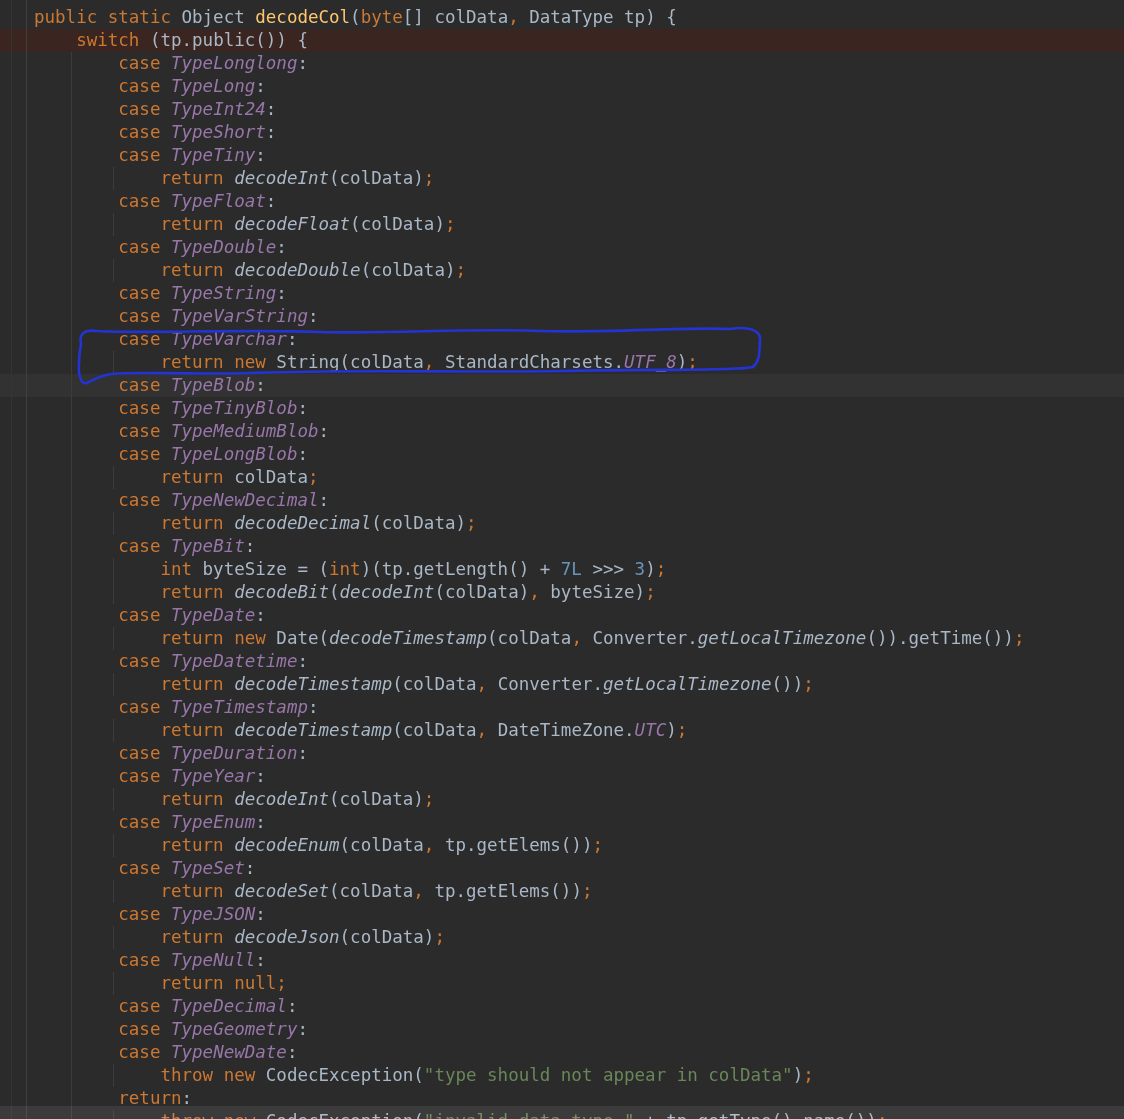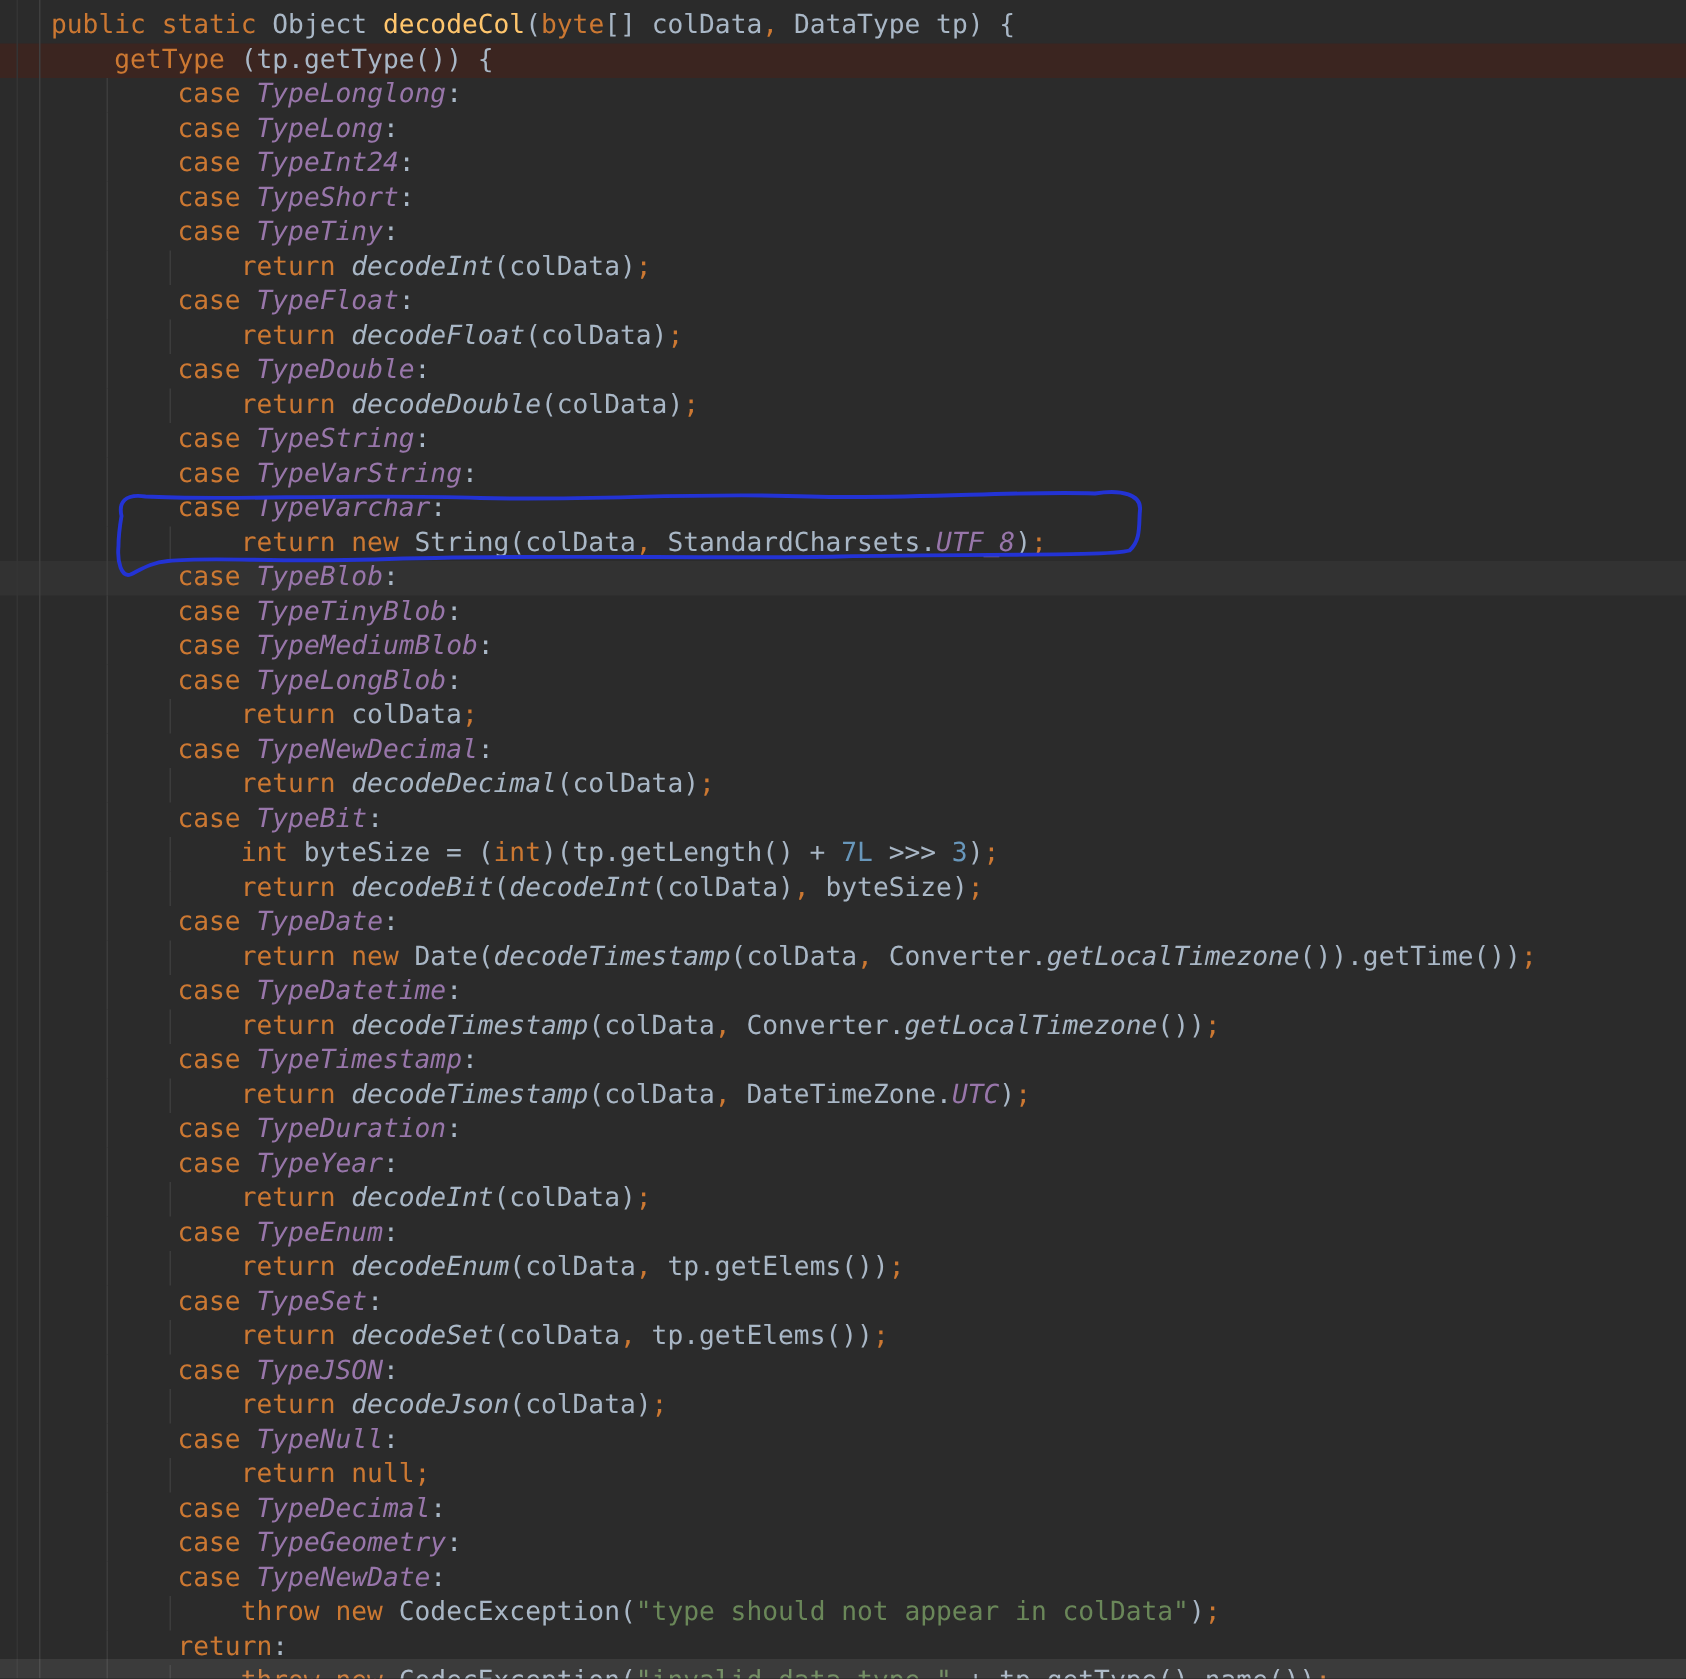--- a/index.html
+++ b/index.html
@@ -25,21 +25,21 @@
 </head>
 <body style="background: rgb(43, 43, 43);">
 
 <div class="editor">
   <div class="band" style="top: 29px; background: rgb(59, 37, 32);"></div>
   <div class="band" style="top: 374px; background: rgb(50, 50, 50);"></div>
   <div class="vline" style="left: 11px; background: rgb(52, 52, 52);"></div>
   <div class="vline" style="left: 26px; background: rgb(63, 63, 63);"></div>
   <div>
       <div class="line" style="top: 6px;"><span class="tok tok-k" style="color: rgb(204, 120, 50);">public static </span><span class="tok tok-d" style="color: rgb(169, 183, 198);">Object </span><span class="tok tok-y" style="color: rgb(255, 198, 109);">decodeCol</span><span class="tok tok-d" style="color: rgb(169, 183, 198);">(</span><span class="tok tok-k" style="color: rgb(204, 120, 50);">byte</span><span class="tok tok-d" style="color: rgb(169, 183, 198);">[] colData</span><span class="tok tok-p" style="color: rgb(204, 120, 50);">,</span><span class="tok tok-d" style="color: rgb(169, 183, 198);"> DataType tp) {</span></div>
-      <div class="line" style="top: 29px;"><span class="tok tok-d" style="color: rgb(169, 183, 198);">    </span><span class="tok tok-k" style="color: rgb(204, 120, 50);">getType</span><span class="tok tok-d" style="color: rgb(169, 183, 198);"> (tp.getType()) {</span></div>
+      <div class="line" style="top: 29px;"><span class="tok tok-d" style="color: rgb(169, 183, 198);">    </span><span class="tok tok-k" style="color: rgb(204, 120, 50);">switch</span><span class="tok tok-d" style="color: rgb(169, 183, 198);"> (tp.public()) {</span></div>
       <div class="line" style="top: 52px;"><span class="guide" style="left: 71.16px; background: rgb(60, 60, 60);"></span><span class="tok tok-d" style="color: rgb(169, 183, 198);">        </span><span class="tok tok-k" style="color: rgb(204, 120, 50);">case</span><span class="tok tok-d" style="color: rgb(169, 183, 198);"> </span><span class="tok tok-e" style="color: rgb(152, 118, 170);">TypeLonglong</span><span class="tok tok-d" style="color: rgb(169, 183, 198);">:</span></div>
       <div class="line" style="top: 75px;"><span class="guide" style="left: 71.16px; background: rgb(60, 60, 60);"></span><span class="tok tok-d" style="color: rgb(169, 183, 198);">        </span><span class="tok tok-k" style="color: rgb(204, 120, 50);">case</span><span class="tok tok-d" style="color: rgb(169, 183, 198);"> </span><span class="tok tok-e" style="color: rgb(152, 118, 170);">TypeLong</span><span class="tok tok-d" style="color: rgb(169, 183, 198);">:</span></div>
       <div class="line" style="top: 98px;"><span class="guide" style="left: 71.16px; background: rgb(60, 60, 60);"></span><span class="tok tok-d" style="color: rgb(169, 183, 198);">        </span><span class="tok tok-k" style="color: rgb(204, 120, 50);">case</span><span class="tok tok-d" style="color: rgb(169, 183, 198);"> </span><span class="tok tok-e" style="color: rgb(152, 118, 170);">TypeInt24</span><span class="tok tok-d" style="color: rgb(169, 183, 198);">:</span></div>
       <div class="line" style="top: 121px;"><span class="guide" style="left: 71.16px; background: rgb(60, 60, 60);"></span><span class="tok tok-d" style="color: rgb(169, 183, 198);">        </span><span class="tok tok-k" style="color: rgb(204, 120, 50);">case</span><span class="tok tok-d" style="color: rgb(169, 183, 198);"> </span><span class="tok tok-e" style="color: rgb(152, 118, 170);">TypeShort</span><span class="tok tok-d" style="color: rgb(169, 183, 198);">:</span></div>
       <div class="line" style="top: 144px;"><span class="guide" style="left: 71.16px; background: rgb(60, 60, 60);"></span><span class="tok tok-d" style="color: rgb(169, 183, 198);">        </span><span class="tok tok-k" style="color: rgb(204, 120, 50);">case</span><span class="tok tok-d" style="color: rgb(169, 183, 198);"> </span><span class="tok tok-e" style="color: rgb(152, 118, 170);">TypeTiny</span><span class="tok tok-d" style="color: rgb(169, 183, 198);">:</span></div>
       <div class="line" style="top: 167px;"><span class="guide" style="left: 71.16px; background: rgb(60, 60, 60);"></span><span class="guide" style="left: 113.32px; background: rgb(60, 60, 60);"></span><span class="tok tok-d" style="color: rgb(169, 183, 198);">            </span><span class="tok tok-k" style="color: rgb(204, 120, 50);">return</span><span class="tok tok-d" style="color: rgb(169, 183, 198);"> </span><span class="tok tok-m" style="color: rgb(169, 183, 198);">decodeInt</span><span class="tok tok-d" style="color: rgb(169, 183, 198);">(colData)</span><span class="tok tok-p" style="color: rgb(204, 120, 50);">;</span></div>
       <div class="line" style="top: 190px;"><span class="guide" style="left: 71.16px; background: rgb(60, 60, 60);"></span><span class="tok tok-d" style="color: rgb(169, 183, 198);">        </span><span class="tok tok-k" style="color: rgb(204, 120, 50);">case</span><span class="tok tok-d" style="color: rgb(169, 183, 198);"> </span><span class="tok tok-e" style="color: rgb(152, 118, 170);">TypeFloat</span><span class="tok tok-d" style="color: rgb(169, 183, 198);">:</span></div>
       <div class="line" style="top: 213px;"><span class="guide" style="left: 71.16px; background: rgb(60, 60, 60);"></span><span class="guide" style="left: 113.32px; background: rgb(60, 60, 60);"></span><span class="tok tok-d" style="color: rgb(169, 183, 198);">            </span><span class="tok tok-k" style="color: rgb(204, 120, 50);">return</span><span class="tok tok-d" style="color: rgb(169, 183, 198);"> </span><span class="tok tok-m" style="color: rgb(169, 183, 198);">decodeFloat</span><span class="tok tok-d" style="color: rgb(169, 183, 198);">(colData)</span><span class="tok tok-p" style="color: rgb(204, 120, 50);">;</span></div>
       <div class="line" style="top: 236px;"><span class="guide" style="left: 71.16px; background: rgb(60, 60, 60);"></span><span class="tok tok-d" style="color: rgb(169, 183, 198);">        </span><span class="tok tok-k" style="color: rgb(204, 120, 50);">case</span><span class="tok tok-d" style="color: rgb(169, 183, 198);"> </span><span class="tok tok-e" style="color: rgb(152, 118, 170);">TypeDouble</span><span class="tok tok-d" style="color: rgb(169, 183, 198);">:</span></div>
       <div class="line" style="top: 259px;"><span class="guide" style="left: 71.16px; background: rgb(60, 60, 60);"></span><span class="guide" style="left: 113.32px; background: rgb(60, 60, 60);"></span><span class="tok tok-d" style="color: rgb(169, 183, 198);">            </span><span class="tok tok-k" style="color: rgb(204, 120, 50);">return</span><span class="tok tok-d" style="color: rgb(169, 183, 198);"> </span><span class="tok tok-m" style="color: rgb(169, 183, 198);">decodeDouble</span><span class="tok tok-d" style="color: rgb(169, 183, 198);">(colData)</span><span class="tok tok-p" style="color: rgb(204, 120, 50);">;</span></div>

